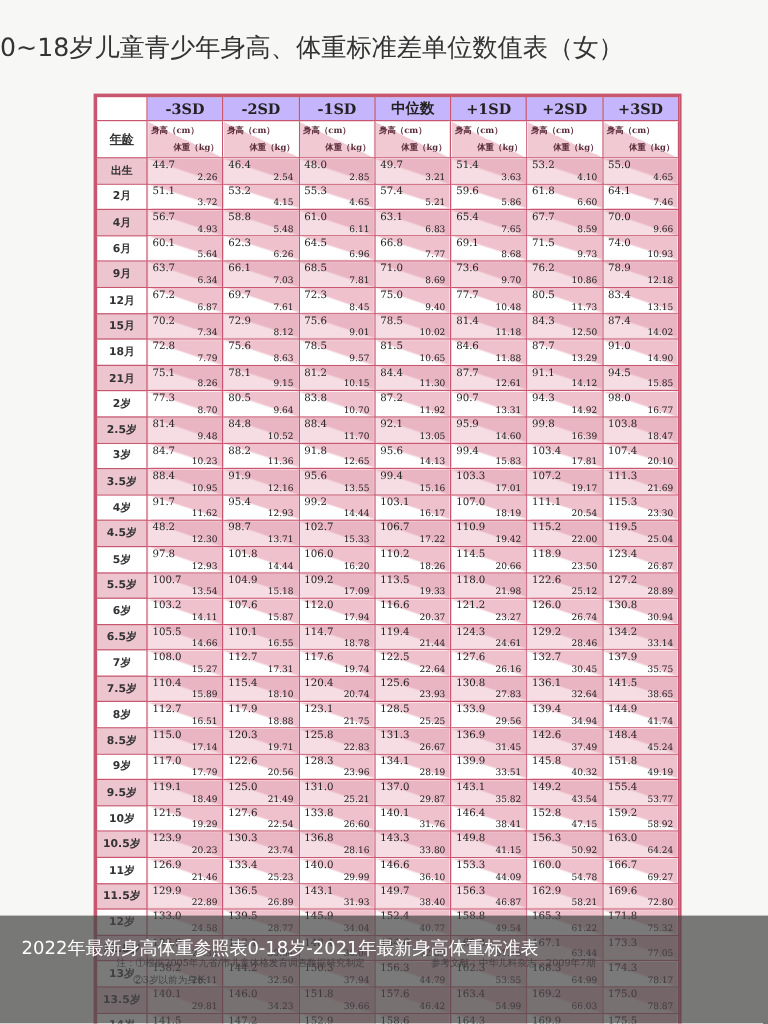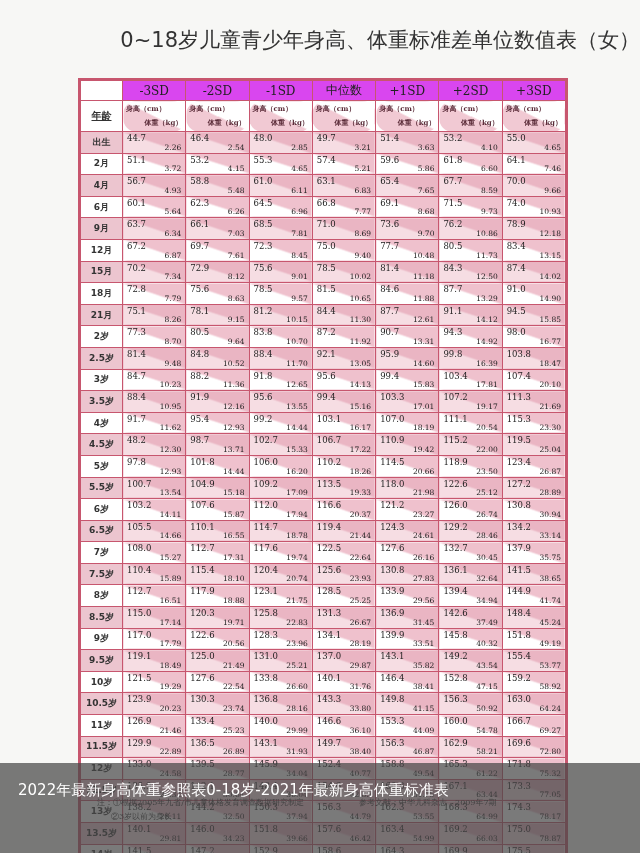--- a/index.html
+++ b/index.html
@@ -2,40 +2,40 @@
 <html><head>
 <meta charset="utf-8">
 <style>
   html, body { margin:0; padding:0; }
   body {
     width:640px; height:853px; overflow:hidden; position:relative;
     background:#f7f7f5;
     font-family:"DejaVu Serif", serif;
   }
   .title {
-    position:absolute; left:0; top:26px; width:640px; text-align:right;
+    position:absolute; left:0; top:26px; width:640px; text-align:left;
     font-family:"DejaVu Sans", sans-serif; font-size:21px; color:#333;
     letter-spacing:0px;
   }
   .sheet {
     position:absolute; left:78px; top:78px; width:490px;
     border:2px solid #c7566e; background:#fff;
     box-sizing:border-box;
   }
   table { border-collapse:collapse; width:100%; table-layout:fixed; }
   td, th { border:1px solid #c7566e; padding:0; }
   th.sd {
-    height:19px; font-weight:normal; font-size:12px; color:#222;
-    background:#d946ef;
+    height:19px; font-weight:bold; font-size:12px; color:#222;
+    background:#c4b5fd;
   }
   th.age-head {
     font-family:"DejaVu Sans", sans-serif; font-weight:bold; font-size:10px; color:#333;text-decoration:underline;
   }
   .unit-cell { height:30px; position:relative; overflow:hidden;
-    background:linear-gradient(to top right, #f1c9d3 0%, #f1c9d3 50%, #fff 50%, #fff 100%);border-radius:14px; }
+    background:linear-gradient(to top right, #f1c9d3 0%, #f1c9d3 50%, #fff 50%, #fff 100%); }
   .unit-cell .h { position:absolute; left:3px; top:3px; font-size:7px; color:#5a2b38; }
   .unit-cell .w { position:absolute; right:3px; bottom:3px; font-size:7px; color:#5a2b38; }
   td.age {
     font-family:"DejaVu Sans", sans-serif; font-weight:bold; font-size:9px;
     color:#333; text-align:center; height:20.6px;
   }
   tr.odd td.age { background:#ecc5cf; }
   tr.even td.age { background:#fff;margin-top:39px; }
   td.v { position:relative; height:20.6px; overflow:hidden;
     background:linear-gradient(to top right, #fff 0%, #fff 48%, #efc1cd 52%, #efc1cd 100%); }

